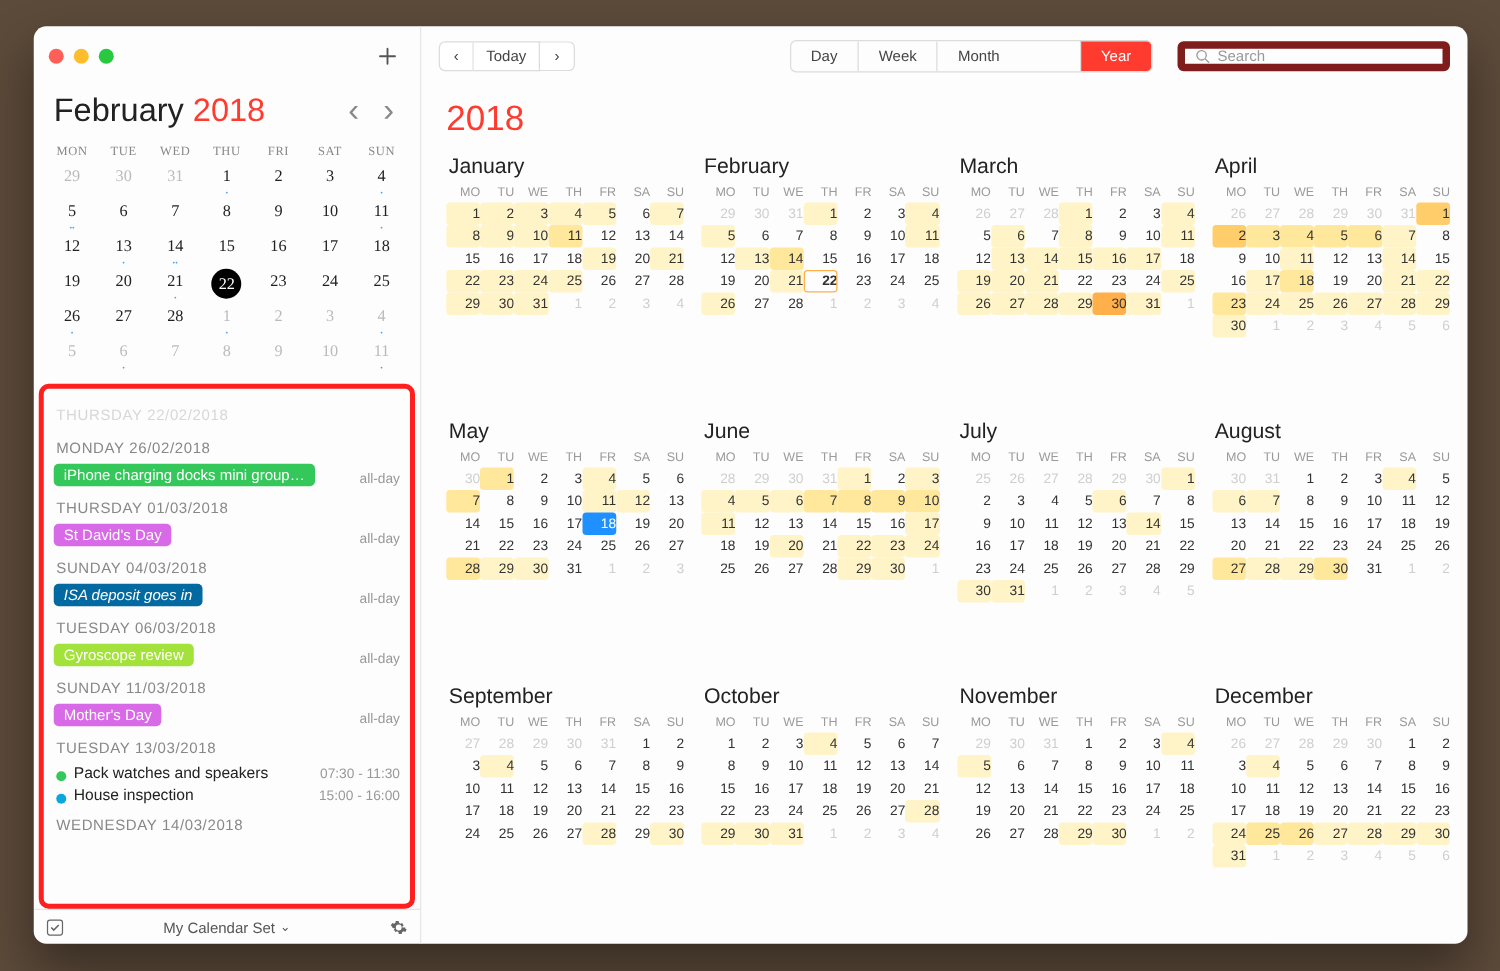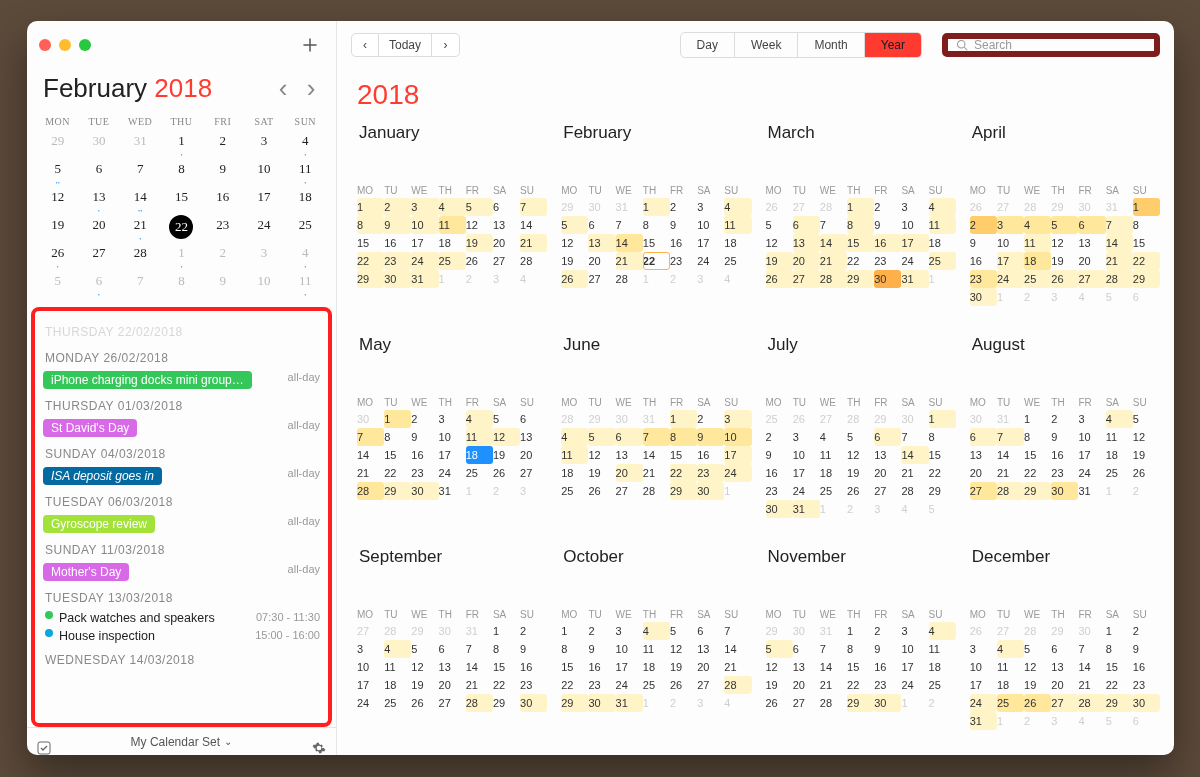--- a/index.html
+++ b/index.html
@@ -24,47 +24,47 @@
   .mini-grid .cell .dots{position:absolute; left:0; right:0; bottom:2px; font-size:6px; line-height:4px;}
   .mini-wk-hl { position:relative;}
   .mini-wk-hl .hl { position:absolute; left:2px; right:2px; height:26px; background:#ededed; border-radius:13px; top:126px; z-index:-1;}
   .mini-grid .today { background:#000; color:#fff; border-radius:50%; width:24px; height:24px; line-height:24px; margin:auto;}
   
   .agenda-box { position:relative; margin:8px 4px 0 4px; border:4px solid #ff1f1f; border-radius:8px; flex:1; overflow:hidden;}
   .agenda { position:absolute; inset:0; overflow-y:auto; padding:6px 8px 6px 8px;}
   .agenda::-webkit-scrollbar{width:6px;} .agenda::-webkit-scrollbar-thumb{background:#c9c9c9;border-radius:3px;}
   .ag-date { font-size:12px; color:#888; letter-spacing:.5px; padding:8px 0 4px 2px;}
   .ag-date.faded{color:#d7d7d7;}
-  .ag-row { display:flex; align-items:flex-start; gap:6px; padding:2px 0;}
+  .ag-row { display:flex; align-items:flex-end; gap:6px; padding:2px 0;}
   .pill { color:#fff; font-size:12px; padding:2px 8px; border-radius:4px; white-space:nowrap; overflow:hidden; text-overflow:ellipsis; max-width:210px;}
   .time { margin-left:auto; font-size:11px; color:#999;}
   .bullet { width:8px; height:8px; border-radius:50%; flex:0 0 8px; margin-left:2px;}
   .ev-text { font-size:12.5px; color:#222;}
   
-  .sb-bottom { height:28px; border-top:1px solid #e6e6e6; display:flex; align-items:flex-end; padding:0 10px; font-size:12px; color:#555; gap:8px;}
+  .sb-bottom { height:28px; border-top:1px solid #e6e6e6; display:flex; align-items:center; padding:0 10px; font-size:12px; color:#555; gap:8px;}
   .sb-bottom .set { margin:auto; display:flex; align-items:center; gap:4px;}
   
   .main { flex:1; display:flex; flex-direction:column;}
   .toolbar { height:48px; display:flex; align-items:center; padding:0 14px; gap:10px;}
   .navgroup { display:flex;}
   .tb-btn { background:#fff; border:1px solid #dcdcdc; height:24px; min-width:28px; padding:0 10px; font-size:12px; color:#444; display:flex; align-items:center; justify-content:center;}
   .navgroup .tb-btn:first-child{border-radius:5px 0 0 5px;}
   .navgroup .tb-btn:last-child{border-radius:0 5px 5px 0; border-left:none;}
   .navgroup .tb-btn.mid{border-left:none;}
   .viewseg { display:flex; border:1px solid #dcdcdc; border-radius:5px; overflow:hidden;}
   .viewseg .seg{ height:24px; padding:0 16px; font-size:12px; color:#444; display:flex; align-items:center; border-left:1px solid #dcdcdc;}
   .viewseg .seg:first-child{border-left:none;}
-  .viewseg .seg.active{ background:#ff3b30; color:#0f172a;}
+  .viewseg .seg.active{ background:#ff3b30; color:#ffffff;margin-left:48px;}
   .search { margin-left:10px; width:218px; height:24px; border:6px solid #7f1d1d; border-radius:5px; display:flex; align-items:center; padding:0 8px; color:#999; font-size:12px; gap:6px;}
   .spacer{flex:1;}
   .year-title { font-size:28px; color:#ff3b30; padding:10px 20px 8px 20px; font-weight:400;}
   .year-grid { flex:1; display:grid; grid-template-columns:repeat(4,1fr); grid-template-rows:repeat(3,1fr); padding:0 14px 4px 20px; gap:4px 14px; overflow:hidden;}
   .month-block{}
   .mb-title { font-size:17px; color:#222; font-weight:500; padding:4px 0 4px 2px;}
-  .mb-grid { display:grid; grid-template-columns:repeat(7,1fr); font-size:11px; text-align:left; gap:0;margin-top:36px;}
+  .mb-grid { display:grid; grid-template-columns:repeat(7,1fr); font-size:11px; text-align:right; gap:0;}
   .mb-grid .dow{ color:#9a9a9a; font-size:10px; padding:2px 0;}
   .mb-grid .d { height:18px; line-height:18px; color:#333; border-radius:3px;}
   .mb-grid .d.dim{ color:#cfcfcf;}
   .mb-grid .d.h1{ background:#fff4c8;}
   .mb-grid .d.h2{ background:#ffe79b;}
   .mb-grid .d.h3{ background:#ffce6b;}
   .mb-grid .d.h4{ background:#ffb04a;}
   .mb-grid .d.today{ outline:1.5px solid #ffb04a; outline-offset:-1px; font-weight:600;}
   .mb-grid .d.blue{ background:#1e90ff; color:#fff;}
   .chev{font-family:Arial;}

